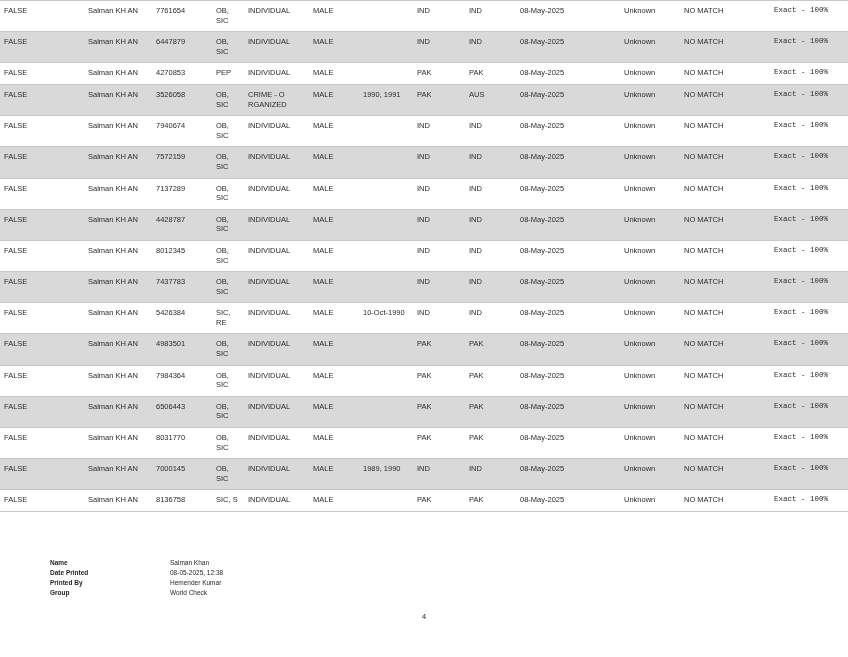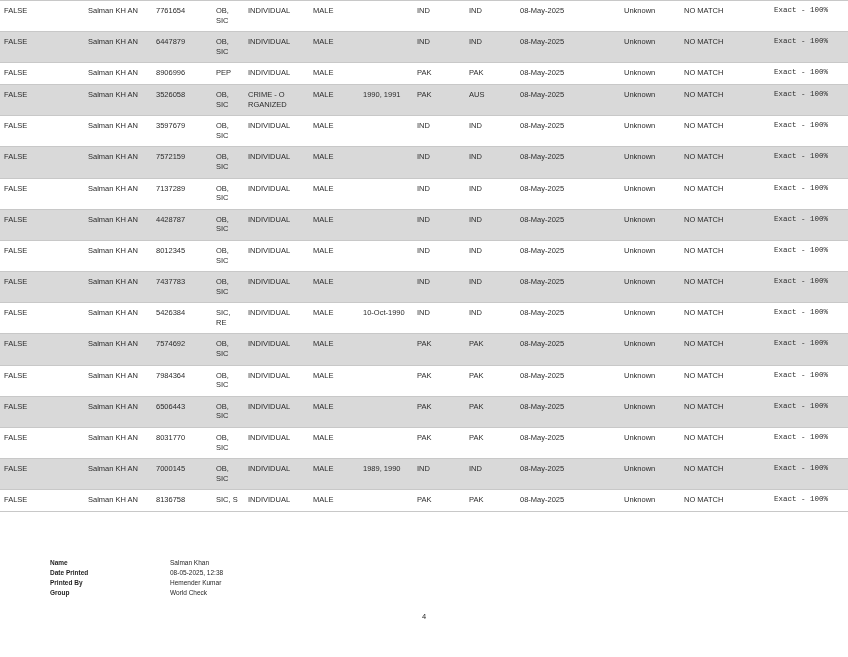--- a/index.html
+++ b/index.html
@@ -148,21 +148,21 @@
           <td>IND</td>
           <td>IND</td>
           <td>08-May-2025</td>
           <td>Unknown</td>
           <td>NO MATCH</td>
           <td class="col-match">Exact - 100%</td>
         </tr>
         <tr class="plain">
           <td>FALSE</td>
           <td>Salman KH AN</td>
-          <td>8906996</td>
+          <td>4270853</td>
           <td>PEP</td>
           <td>INDIVIDUAL</td>
           <td>MALE</td>
           <td></td>
           <td>PAK</td>
           <td>PAK</td>
           <td>08-May-2025</td>
           <td>Unknown</td>
           <td>NO MATCH</td>
           <td class="col-match">Exact - 100%</td>
@@ -178,21 +178,21 @@
           <td>PAK</td>
           <td>AUS</td>
           <td>08-May-2025</td>
           <td>Unknown</td>
           <td>NO MATCH</td>
           <td class="col-match">Exact - 100%</td>
         </tr>
         <tr class="plain">
           <td>FALSE</td>
           <td>Salman KH AN</td>
-          <td>3597679</td>
+          <td>7940674</td>
           <td>OB, SIC</td>
           <td>INDIVIDUAL</td>
           <td>MALE</td>
           <td></td>
           <td>IND</td>
           <td>IND</td>
           <td>08-May-2025</td>
           <td>Unknown</td>
           <td>NO MATCH</td>
           <td class="col-match">Exact - 100%</td>
@@ -283,21 +283,21 @@
           <td>IND</td>
           <td>IND</td>
           <td>08-May-2025</td>
           <td>Unknown</td>
           <td>NO MATCH</td>
           <td class="col-match">Exact - 100%</td>
         </tr>
         <tr class="shaded">
           <td>FALSE</td>
           <td>Salman KH AN</td>
-          <td>7574692</td>
+          <td>4983501</td>
           <td>OB, SIC</td>
           <td>INDIVIDUAL</td>
           <td>MALE</td>
           <td></td>
           <td>PAK</td>
           <td>PAK</td>
           <td>08-May-2025</td>
           <td>Unknown</td>
           <td>NO MATCH</td>
           <td class="col-match">Exact - 100%</td>

